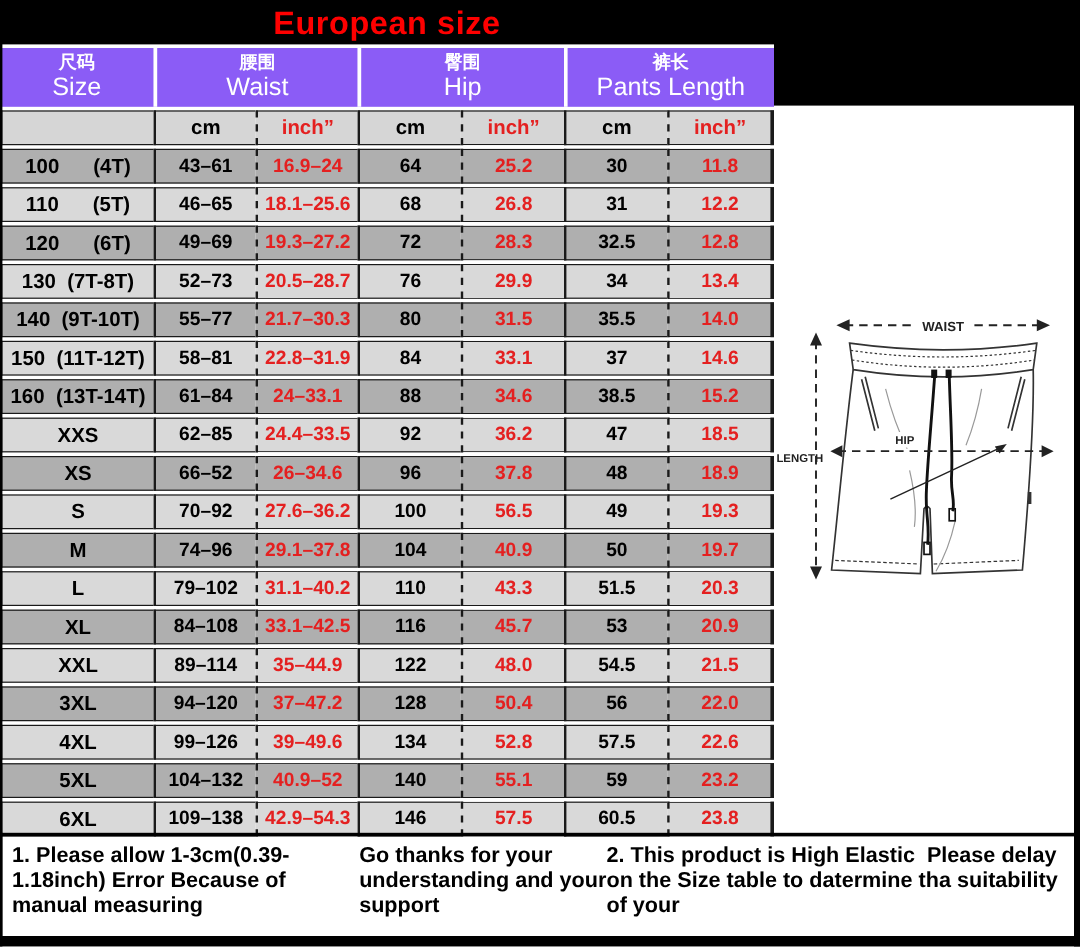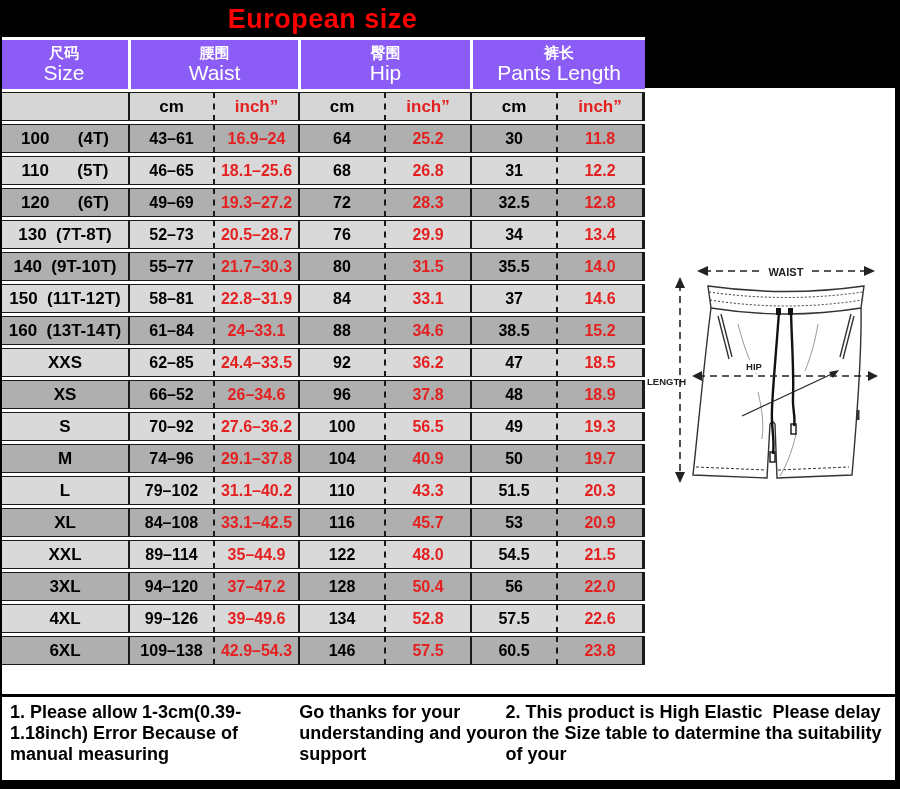--- a/index.html
+++ b/index.html
@@ -256,20 +256,29 @@
     <tr>
       <td class="c-edge v-size">4XL</td>
       <td class="c-solid v-cm">99–126</td>
       <td class="c-dash v-inch">39–49.6</td>
       <td class="c-solid v-cm">134</td>
       <td class="c-dash v-inch">52.8</td>
       <td class="c-solid v-cm">57.5</td>
       <td class="c-dash c-last v-inch">22.6</td>
     </tr>
 
+    <tr>
+      <td class="c-edge v-size">5XL</td>
+      <td class="c-solid v-cm">104–132</td>
+      <td class="c-dash v-inch">40.9–52</td>
+      <td class="c-solid v-cm">140</td>
+      <td class="c-dash v-inch">55.1</td>
+      <td class="c-solid v-cm">59</td>
+      <td class="c-dash c-last v-inch">23.2</td>
+    </tr>
 
     <tr>
       <td class="c-edge v-size">6XL</td>
       <td class="c-solid v-cm">109–138</td>
       <td class="c-dash v-inch">42.9–54.3</td>
       <td class="c-solid v-cm">146</td>
       <td class="c-dash v-inch">57.5</td>
       <td class="c-solid v-cm">60.5</td>
       <td class="c-dash c-last v-inch">23.8</td>
     </tr>

